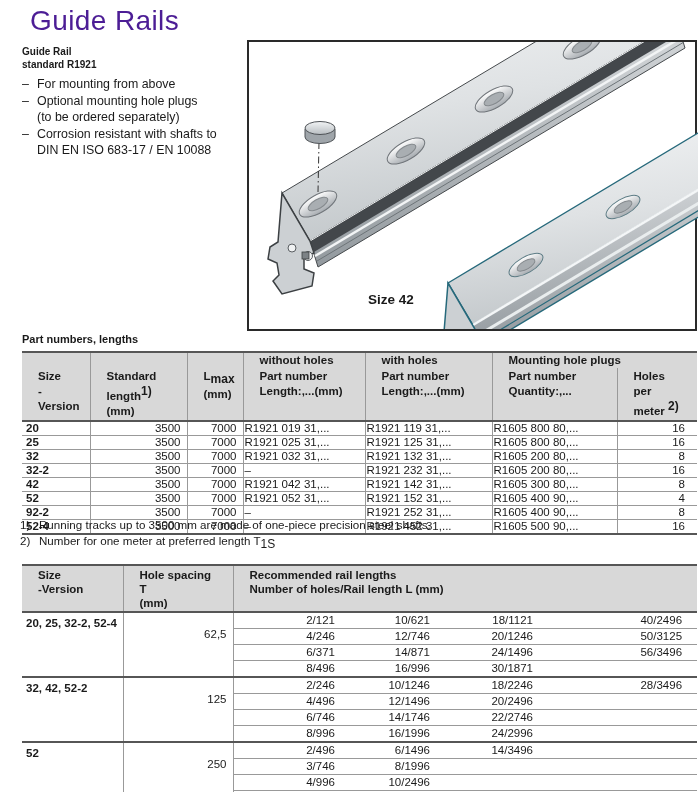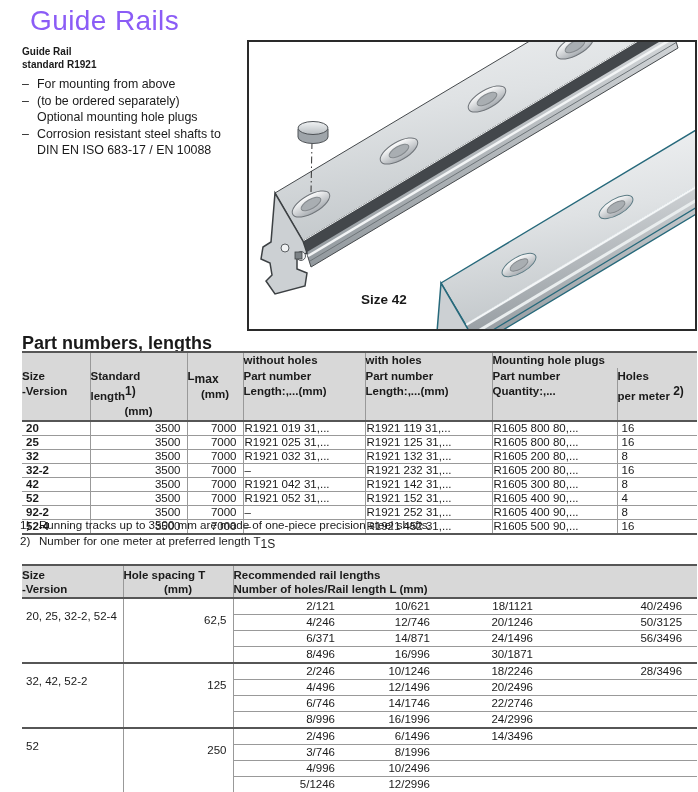--- a/index.html
+++ b/index.html
@@ -5,59 +5,59 @@
   :root{
     --strong:#565656;
     --light:#999999;
     --hbg:#d8d8d8;
     --txt:#1a1a1a;
   }
   *{margin:0;padding:0;box-sizing:border-box;}
   html,body{width:698px;height:792px;background:#ffffff;overflow:hidden;}
   body{font-family:"Liberation Sans", sans-serif;color:var(--txt);position:relative;}
 
-  #page-title{position:absolute;left:30px;top:5px;font-size:28px;font-weight:400;color:#8b5cf6;letter-spacing:.4px;}
+  #page-title{position:absolute;left:30px;top:5px;font-size:28px;font-weight:400;color:#4c1d95;letter-spacing:.4px;}
 
   #intro{position:absolute;left:22px;top:46px;width:222px;}
   .intro-head{font-size:10px;font-weight:bold;line-height:1.25;}
   .bullets{margin-top:5px;font-size:12.4px;line-height:1.34;}
   .bullet{display:flex;}
   .bullet .marker{width:15px;flex:0 0 15px;}
   .bullet .blines{flex:1;}
 
-  #figure{position:absolute;left:247px;top:40px;width:450px;height:291px;border:2px solid #2a2a2a;background:#fff;}
+  #figure{position:absolute;left:247px;top:40px;width:450px;height:291px;border:2px solid #2a2a2a;background:#fff;padding-left:7px;}
   #figure svg{display:block;}
 
-  #s1-heading{position:absolute;left:22px;top:333px;font-size:18px;font-weight:bold;}
+  #s1-heading{position:absolute;left:22px;top:333px;font-size:11px;font-weight:bold;}
 
   table{border-collapse:collapse;table-layout:fixed;font-size:11.5px;}
   #table1-wrap{position:absolute;left:22px;top:351px;width:675px;}
   #table2-wrap{position:absolute;left:22px;top:564px;width:675px;}
   #table1,#table2{width:675px;border-bottom:2px solid var(--strong);}
 
-  th{background:var(--hbg);font-weight:bold;text-align:left;vertical-align:top;padding:1px 0;}
+  th{background:var(--hbg);font-weight:bold;text-align:left;vertical-align:top;padding:1px 16px;}
   #table1 thead .h1 th{border-top:2px solid var(--strong);height:15px;line-height:13px;}
   #table1 thead .h2 th{border-bottom:2px solid var(--strong);height:33px;line-height:15px;}
   #table2 thead th{border-top:2px solid var(--strong);border-bottom:2px solid var(--strong);height:31px;line-height:14px;padding-top:2px;}
-  th .r{text-align:center;}
+  th .r{text-align:left;}
   sup,sub{font-size:12px;}
 
   td{padding:0 4px;height:14px;line-height:13px;border-top:1px solid var(--light);vertical-align:middle;}
   .vl{border-left:1px solid var(--light);}
   .td-size{font-weight:bold;}
   .td-num{text-align:right;padding-right:6px;}
   .td-pn{text-align:left;padding-left:1px;}
-  .td-hpm{padding-right:0;}
+  .td-hpm{text-align:right;padding-right:12px;}
 
   #footnotes{position:absolute;left:20px;top:517px;width:660px;font-size:11.6px;line-height:16px;}
   .fnote{display:flex;}
   .fnote .fmark{width:19px;flex:0 0 19px;}
 
   #table2 td{border-top:none;}
-  .t2-size{font-weight:normal;vertical-align:top;padding-top:11px;margin-left:14px;}
+  .t2-size{font-weight:bold;vertical-align:top;padding-top:4px;margin-left:14px;}
   .t2-spacing{text-align:right;vertical-align:top;padding-right:6px;padding-top:15px;}
   .t2-val{text-align:right;padding-right:10px;height:15px;line-height:15px;}
   .t2-val.last{padding-right:15px;}
   .rsep{border-top:1px solid var(--light) !important;}
   .gsep{border-top:2px solid var(--strong) !important;}
 </style>
 </head>
 <body>
 
 <h1 id="page-title">Guide Rails</h1>
@@ -70,28 +70,28 @@
   <div class="bullets" id="bullet-list">
       <div class="bullet">
         <span class="marker">–</span>
         <div class="blines">
           <div>For mounting from above</div>
         </div>
       </div>
       <div class="bullet">
         <span class="marker">–</span>
         <div class="blines">
+          <div>Optional mounting hole plugs</div>
           <div>(to be ordered separately)</div>
-          <div>Optional mounting hole plugs</div>
         </div>
       </div>
       <div class="bullet">
         <span class="marker">–</span>
         <div class="blines">
-          <div>Corrosion resistant steel shafts to</div>
+          <div>Corrosion resistant with shafts to</div>
           <div>DIN EN ISO 683-17 / EN 10088</div>
         </div>
       </div>
     </div>
 </div>
 
 <div id="figure">
   <svg width="446" height="287" viewBox="0 0 446 287">
     <defs>
       <linearGradient id="gTop" x1="0" y1="0" x2="0.25" y2="1">

